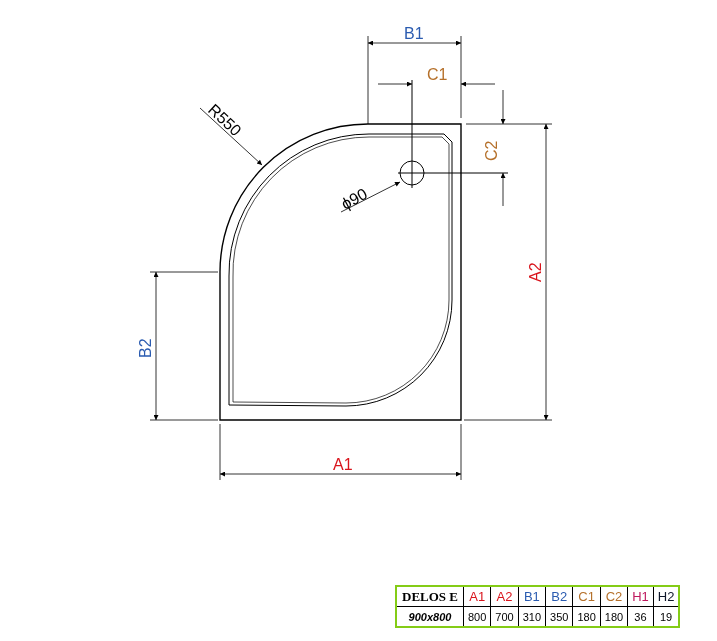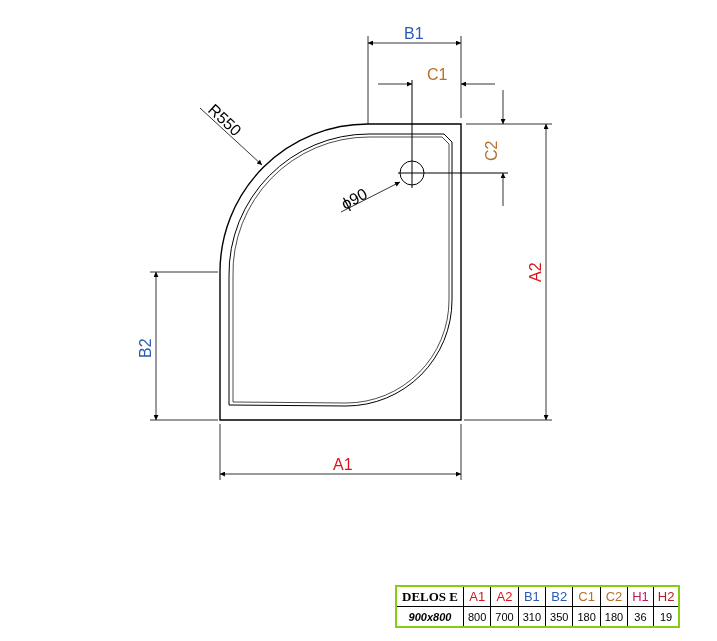--- a/index.html
+++ b/index.html
@@ -77,21 +77,21 @@
   <tbody>
       <tr>
     <td class="model">DELOS E</td>
     <td style="color:#d9141c">A1</td>
     <td style="color:#d9141c">A2</td>
     <td style="color:#2a5bb0">B1</td>
     <td style="color:#2a5bb0">B2</td>
     <td style="color:#b5702a">C1</td>
     <td style="color:#b5702a">C2</td>
     <td style="color:#be185d">H1</td>
-    <td style="color:#b91c1c">H2</td>
+    <td style="color:#0f172a">H2</td>
   </tr>
   <tr>
     <td class="size">900x800</td>
     <td>800</td>
     <td>700</td>
     <td>310</td>
     <td>350</td>
     <td>180</td>
     <td>180</td>
     <td>36</td>

